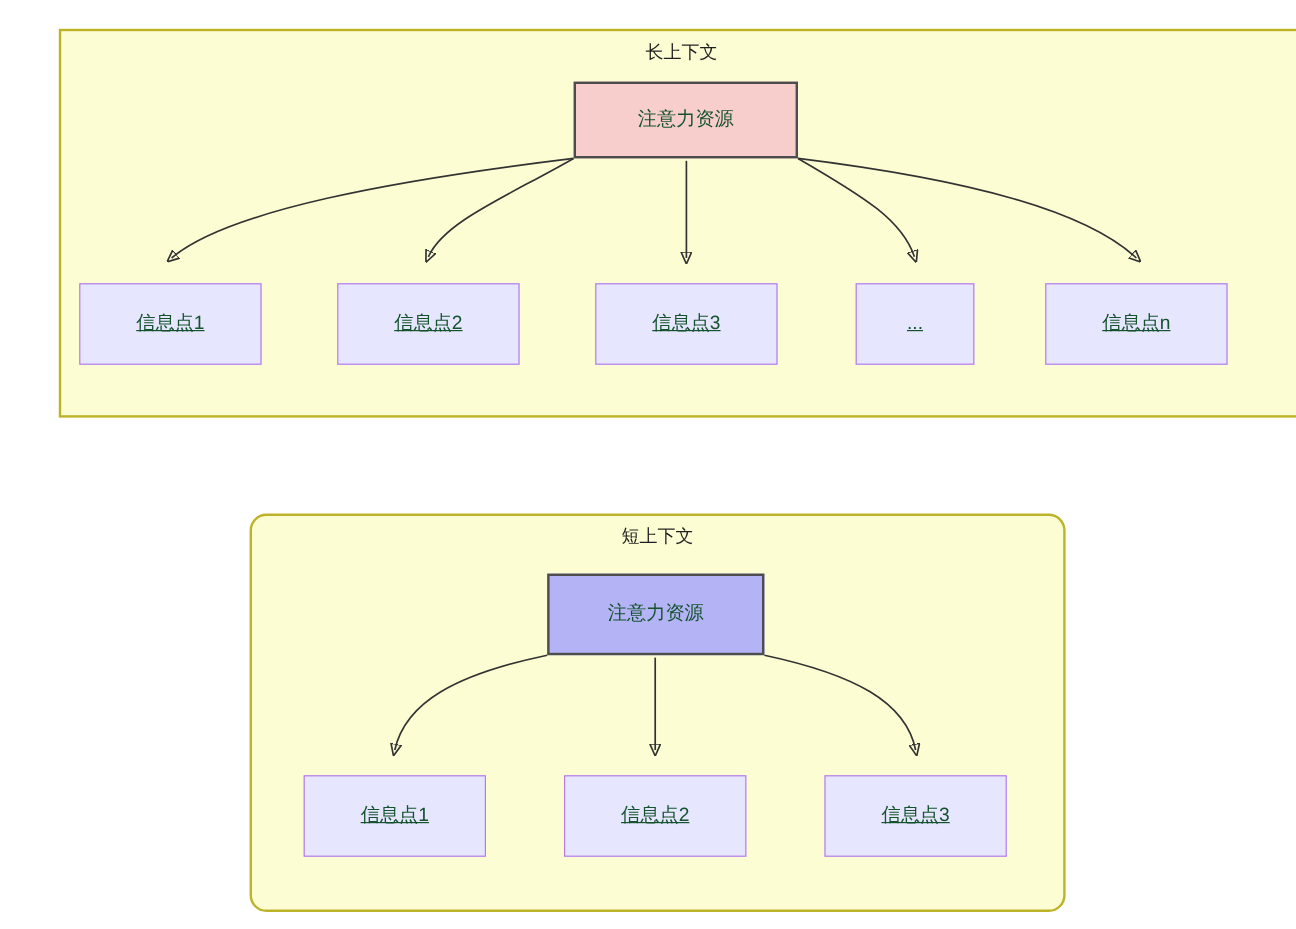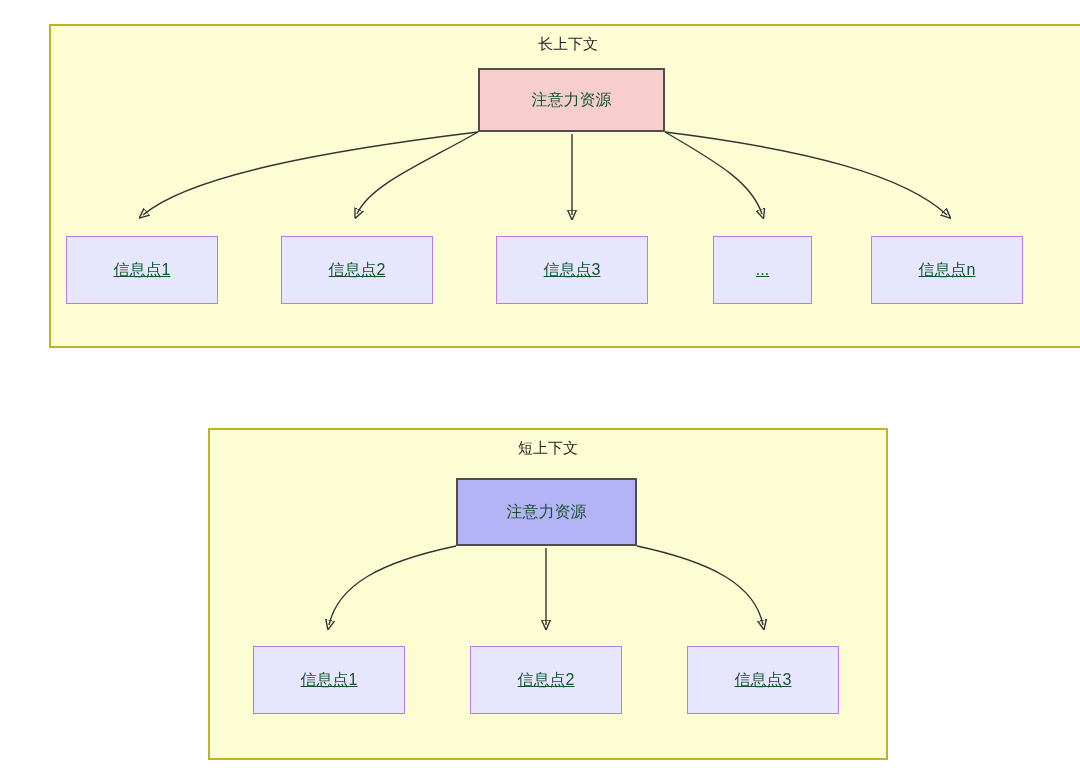--- a/index.html
+++ b/index.html
@@ -25,21 +25,21 @@
     background: #fdfdd4;
     border: 2px solid #bdb329;
     box-sizing: border-box;
   }
   #group-long {
     left: 20px; top: 24px;
     width: 1038px; height: 324px; margin-left: 29px;
   }
   #group-short {
     left: 208px; top: 428px;
-    width: 680px; height: 332px;
+    width: 680px; height: 332px; border-radius: 14px;
   }
   .group-title {
     position: absolute;
     top: 8px;
     left: 0;
     width: 100%;
     text-align: center;
     font-size: 15px;
     color: #1f1f1f;
     line-height: 20px;

